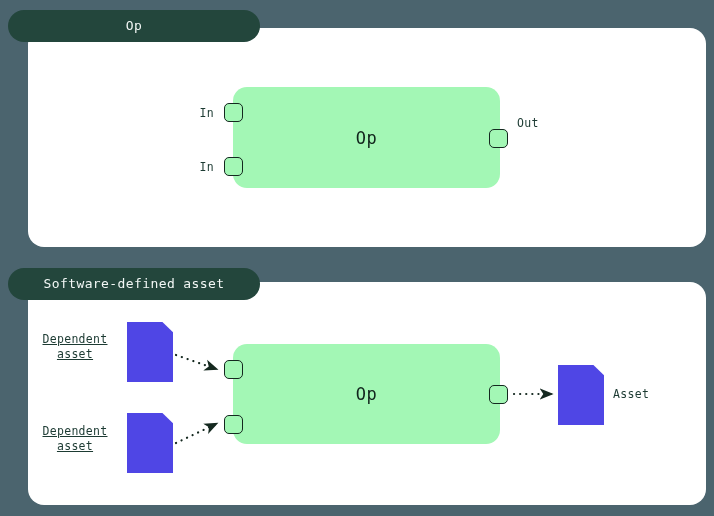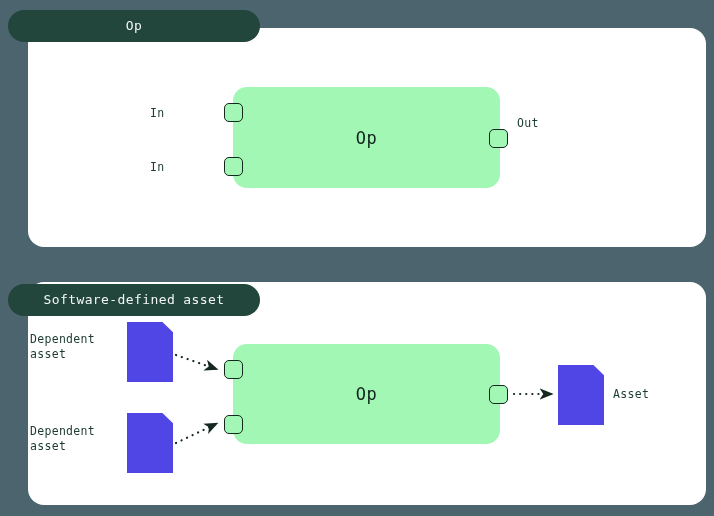--- a/index.html
+++ b/index.html
@@ -38,21 +38,21 @@
     border-radius: 16px;
     color: #f2f7f5;
     font-size: 13px;
     line-height: 32px;
     text-align: center;
     letter-spacing: 0.4px;
     white-space: nowrap;
     z-index: 3;
   }
   #tab-op  { left: 8px; top: 10px;  width: 252px; }
-  #tab-sda { left: 8px; top: 284px; width: 252px; }
+  #tab-sda { left: 8px; top: 268px; width: 252px; }
 
   
   .op-node {
     position: absolute;
     background: #a3f7b5;
     border-radius: 14px;
     z-index: 2;
   }
   #op-node-top    { left: 233px; top: 87px;  width: 267px; height: 101px; }
   #op-node-bottom { left: 233px; top: 344px; width: 267px; height: 100px; }
@@ -82,21 +82,21 @@
   }
 
   .port-label {
     position: absolute;
     font-size: 11.5px;
     color: #1d3b33;
     letter-spacing: 0.3px;
     white-space: nowrap;
     z-index: 4;
   }
-  .port-label.right-aligned { text-align: left; }
+  .port-label.right-aligned { text-align: right; }
 
   
   .asset-icon {
     position: absolute;
     width: 46px;
     height: 60px;
     background: #4f46e5;
     z-index: 2;
     -webkit-clip-path: polygon(0 0, 77% 0, 100% 17%, 100% 100%, 0 100%);
     clip-path: polygon(0 0, 77% 0, 100% 17%, 100% 100%, 0 100%);
@@ -104,21 +104,21 @@
 
   .asset-label {
     position: absolute;
     font-size: 11.5px;
     line-height: 15px;
     color: #1d3b33;
     letter-spacing: 0.3px;
     white-space: pre-line;
     z-index: 4;
   }
-  .asset-label.right-aligned { text-align: left; }
+  .asset-label.right-aligned { text-align: center; text-decoration: underline; }
 
   
   .connector {
     position: absolute;
     z-index: 3;
     overflow: visible;
   }
 </style>
 </head>
 <body>

